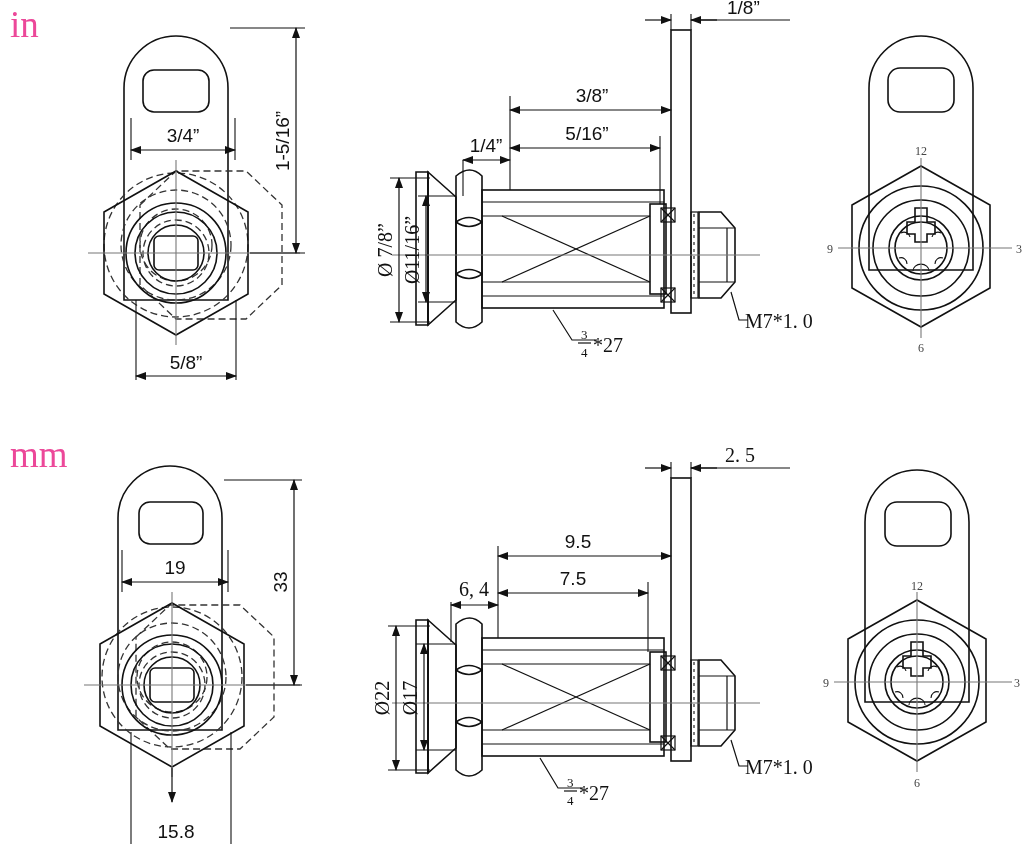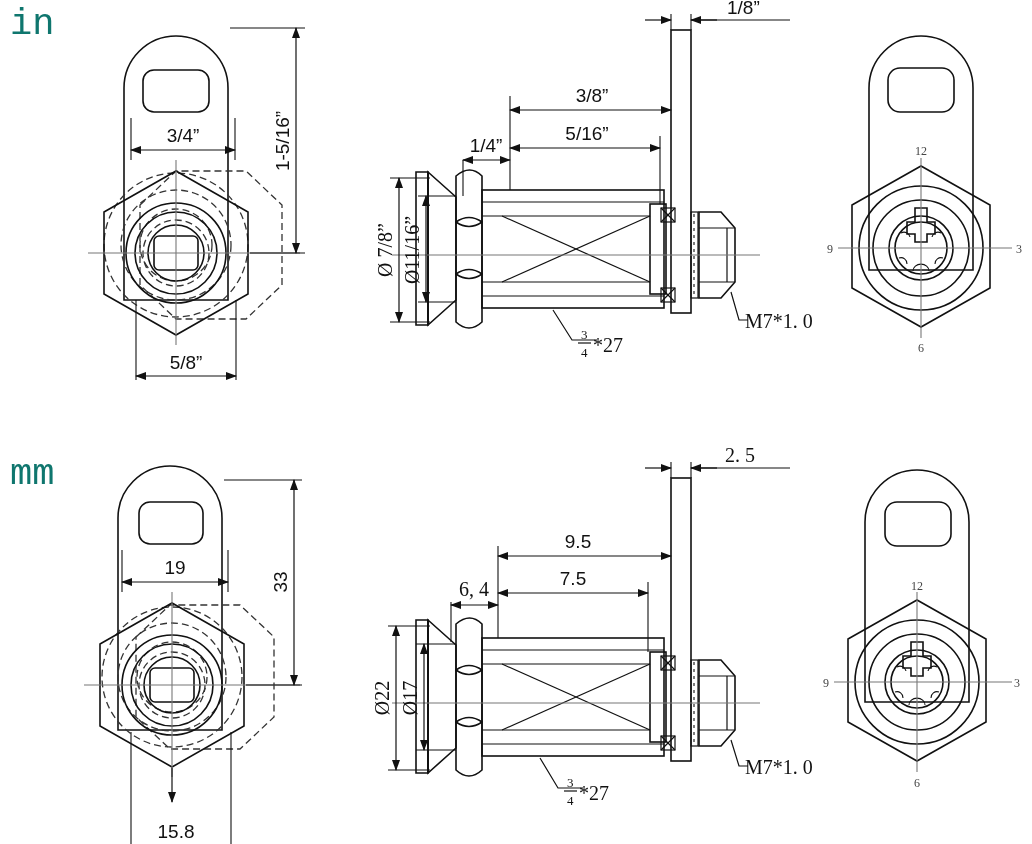--- a/index.html
+++ b/index.html
@@ -3,25 +3,25 @@
 <meta charset="utf-8">
 <style>
   html,body{margin:0;padding:0;background:#ffffff;}
   body{
     width:1032px;height:844px;position:relative;overflow:hidden;
     font-family:"Liberation Sans",sans-serif;color:#111;
   }
   .stage{position:absolute;left:0;top:0;width:1032px;height:844px;}
   svg{display:block;}
   .unit-label{
-    position:absolute;font-family:Liberation Mono, monospace;
-    font-size:37px;color:#0f766e;letter-spacing:0px;line-height:1;
+    position:absolute;font-family:Liberation Serif, serif;
+    font-size:37px;color:#ec4899;letter-spacing:0px;line-height:1;
   }
   #unit-in{left:10px;top:6px;}
-  #unit-mm{left:10px;top:456px;}
+  #unit-mm{left:10px;top:436px;}
 </style>
 </head>
 <body>
 
 <div class="stage">
 
 <svg width="1032" height="844" viewBox="0 0 1032 844">
   <defs>
     <style>
       .ln   { fill:none; stroke:#111; stroke-width:1.6; stroke-linejoin:miter; }

